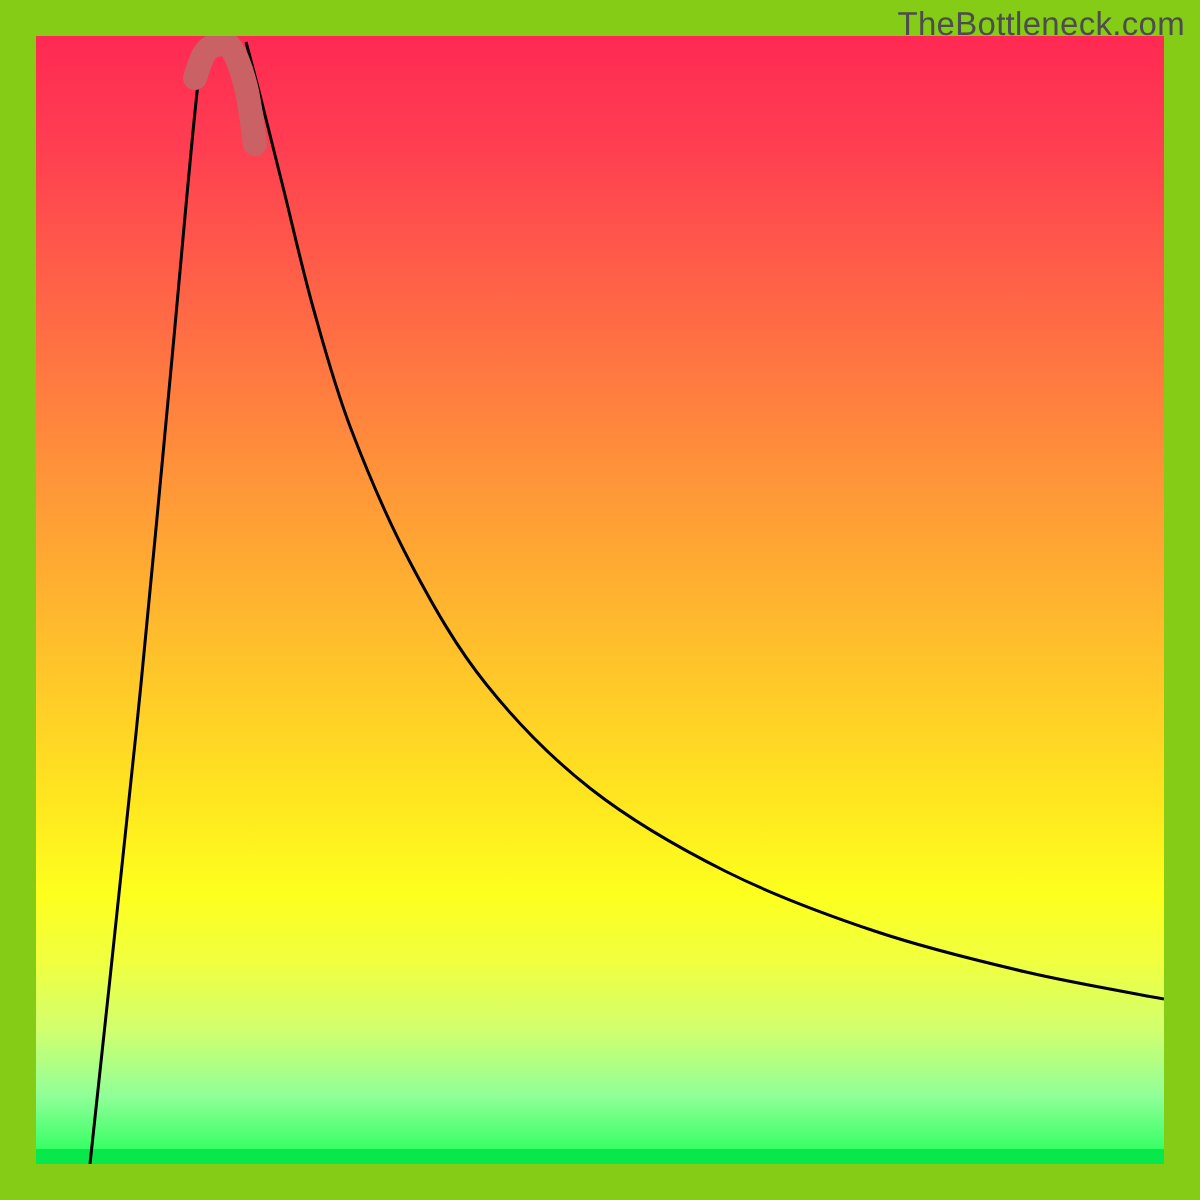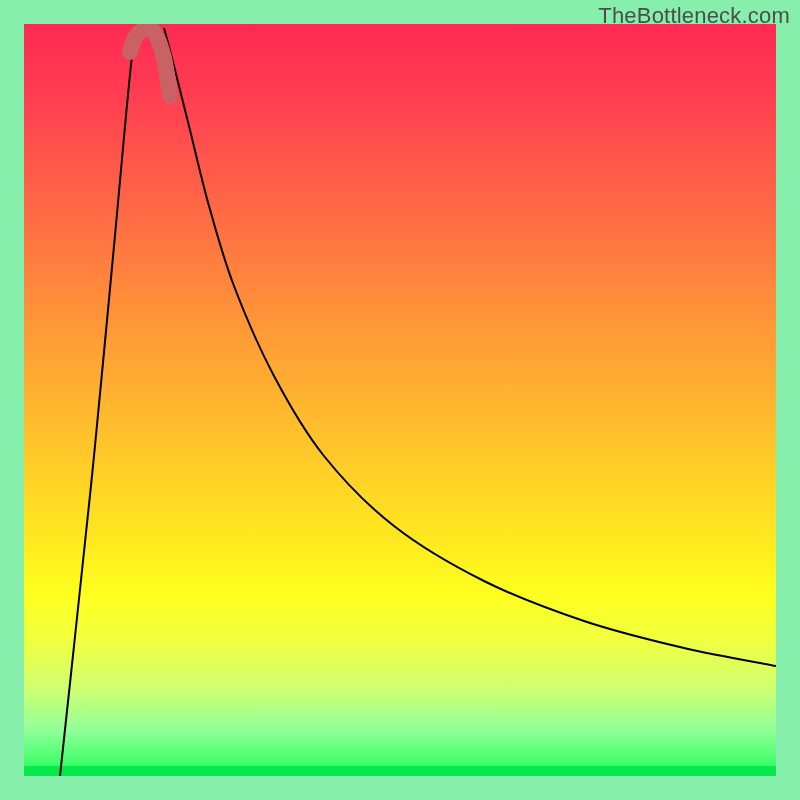--- a/index.html
+++ b/index.html
@@ -8,21 +8,21 @@
     width: 800px;
     height: 800px;
     overflow: hidden;
     background: #000;
     font-family: Arial, Helvetica, sans-serif;
   }
   .frame {
     position: relative;
     width: 800px;
     height: 800px;
-    background: #86efac;
+    background: #84cc16;
   }
   .plot-area {
     position: absolute;
     left: 24px;
     top: 24px;
     width: 752px;
     height: 752px;
     background: linear-gradient(
       to bottom,
       #ff2953 0%,

